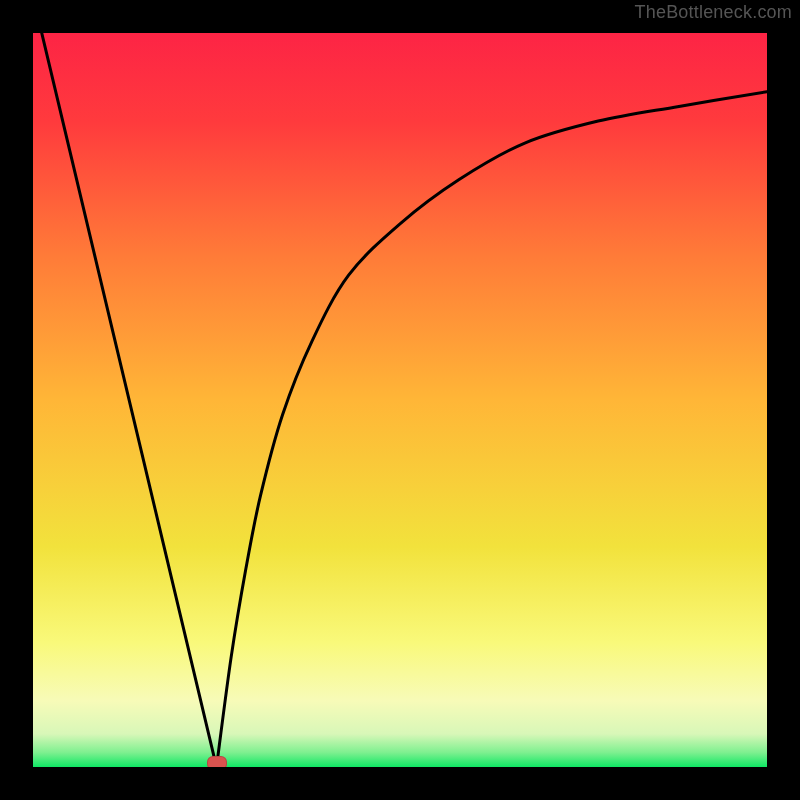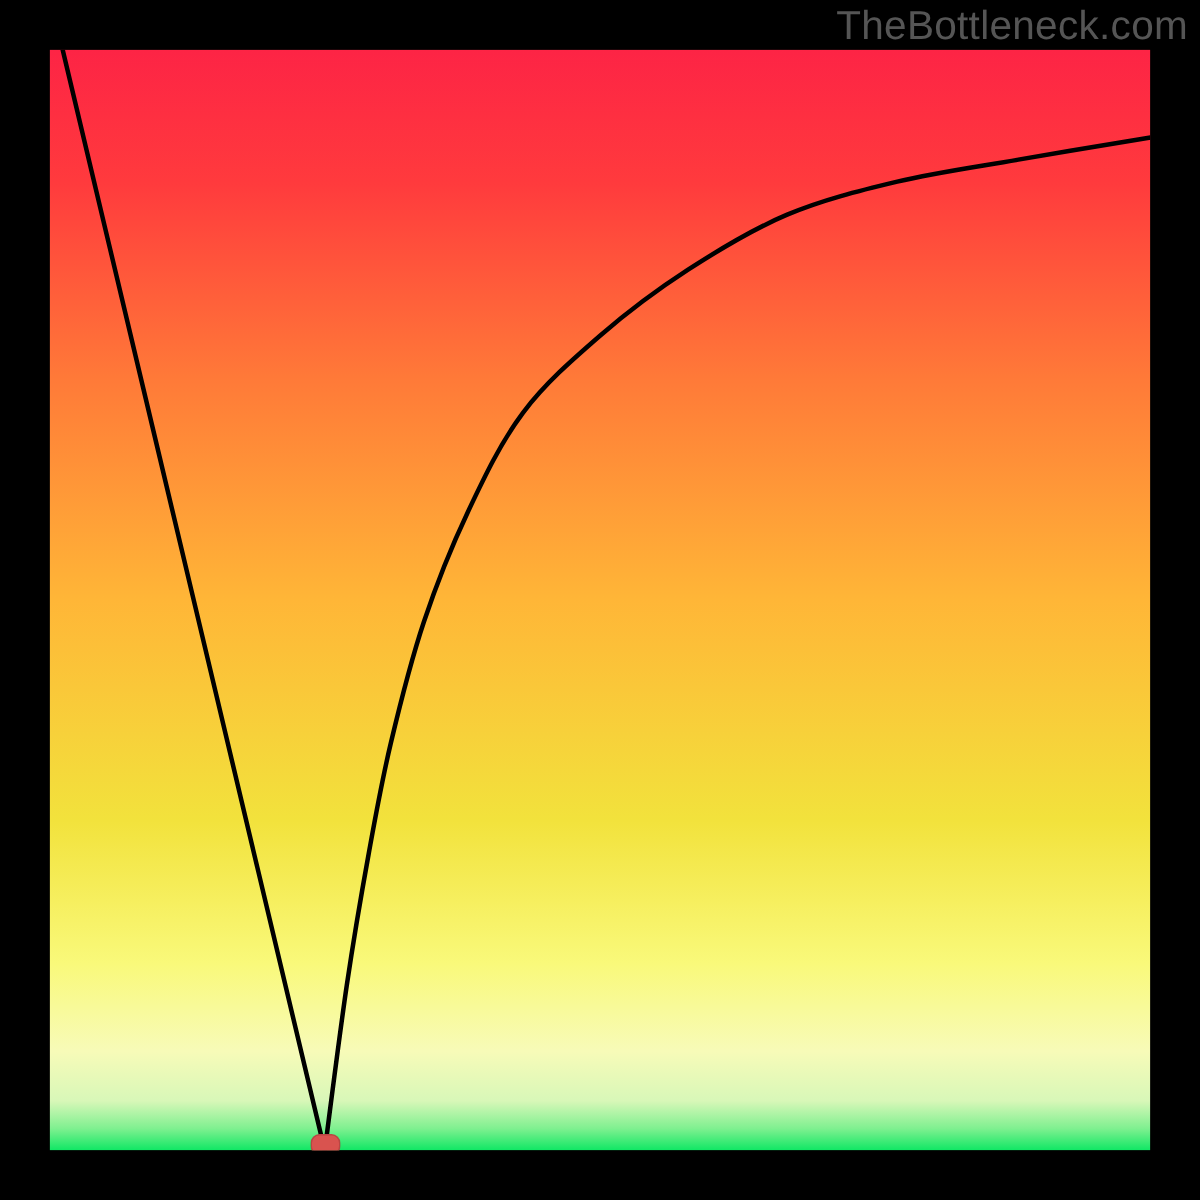--- a/index.html
+++ b/index.html
@@ -15,21 +15,21 @@
     position: relative;
     width: 800px;
     height: 800px;
     background: #000;
   }
   .watermark {
     position: absolute;
     top: 2px;
     right: 8px;
     color: #555;
-    font-size: 27px;
+    font-size: 18px;
     font-weight: 500;
     letter-spacing: 0.2px;
     z-index: 10;
   }
   .plot-area {
     position: absolute;
     left: 33px;
     top: 33px;
     width: 734px;
     height: 734px;

